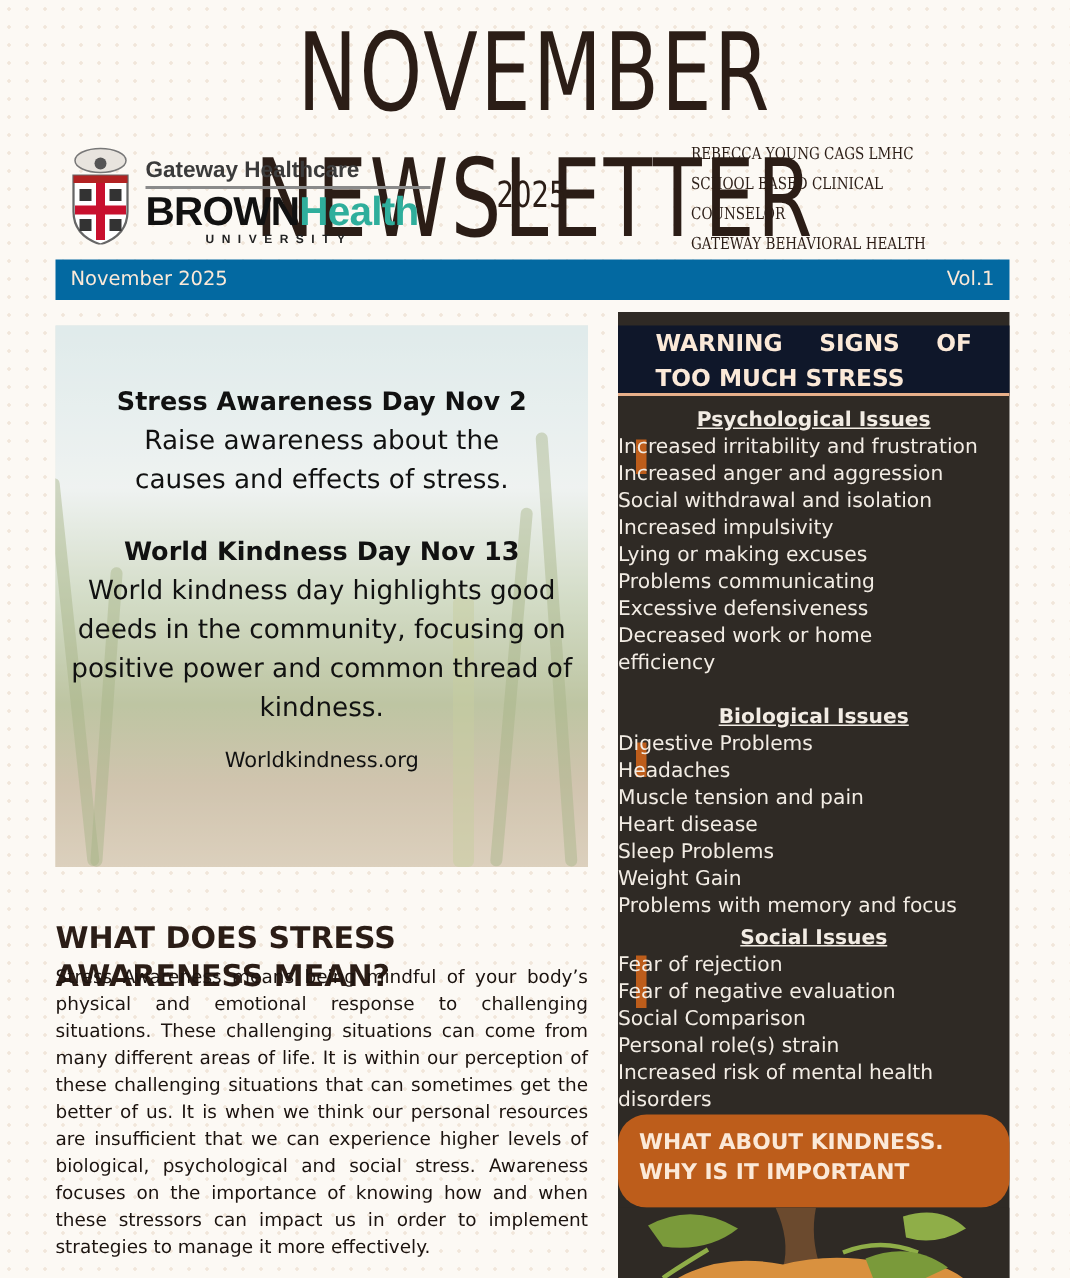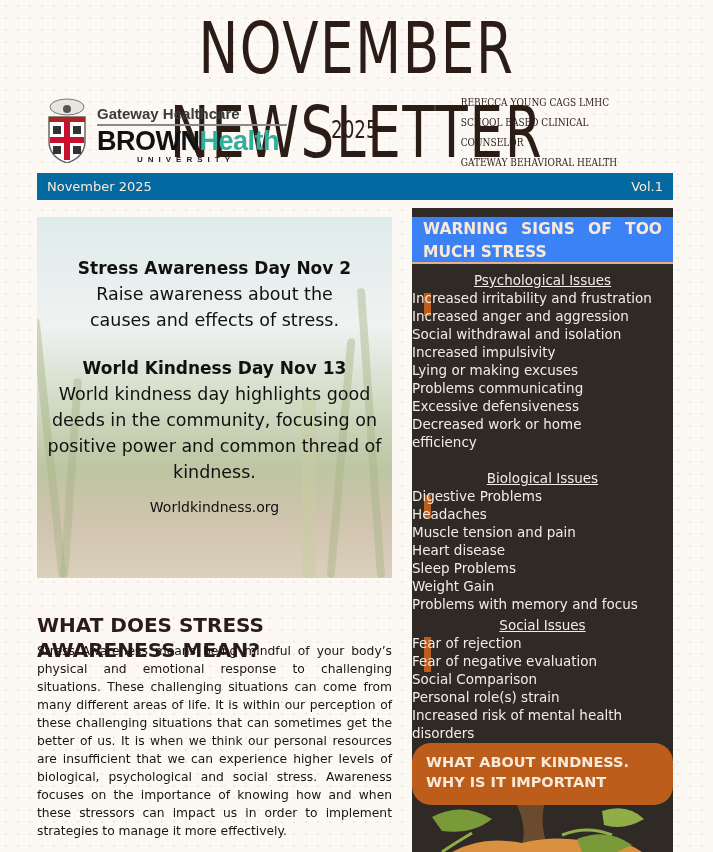--- a/index.html
+++ b/index.html
@@ -35,23 +35,23 @@
   .hero .overlay { position: absolute; inset: 0; background: rgba(255,255,255,0.35); }
   .stalk { position: absolute; bottom: 0; width: 8px; background: rgba(120,140,70,0.45); border-radius: 4px; }
   .hero-content { position: absolute; left: 0; top: 38px; width: 355px; text-align: center; color: #111; }
   .hero-h { font-weight: 700; font-size: 17px; line-height: 26px; }
   .hero-p { font-size: 17.5px; line-height: 26px; }
   .hero-gap { height: 22px; }
   .hero-link { font-size: 14px; line-height: 20px; margin-top: 12px; }
   .section-title { position: absolute; left: 37px; top: 593px; width: 355px; font-weight: 700; font-size: 20px; line-height: 25px; color: #2b1d16; margin-top: 20px; }
   .body-text { position: absolute; left: 37px; top: 642px; width: 355px; font-size: 12.3px; line-height: 18px; text-align: justify; color: #1c1410; }
   .sidebar { position: absolute; left: 412px; top: 208px; width: 261px; height: 644px; background: #2f2a25; }
-  .side-head { position: absolute; left: 0; top: 9px; width: 261px; height: 47px; background: #3b82f6; color: #fbe9d8; font-weight: 700; font-size: 15.5px; line-height: 23px; padding: 1px 11px; text-align: justify; text-align-last: left; border-bottom: 2px solid #e8b08a; }
+  .side-head { position: absolute; left: 0; top: 9px; width: 261px; height: 47px; background: #0f172a; color: #fbe9d8; font-weight: 700; font-size: 15.5px; line-height: 23px; padding: 1px 25px; text-align: justify; text-align-last: left; border-bottom: 2px solid #e8b08a; }
   .list { position: absolute; left: 0; width: 261px; color: #f2ece4; font-size: 13.5px; line-height: 18px; }
-  .list .cat { text-align: center; text-decoration: underline; }
+  .list .cat { text-align: center; text-decoration: underline; font-weight: bold; }
   .list .item { }
   .marker { position: absolute; left: 12px; width: 7px; background: #bd5d1b; }
   .kind-head { position: absolute; left: 0; top: 535px; width: 261px; height: 62px; background: #bd5d1b; color: #fbe9d8; font-weight: 700; font-size: 14.5px; line-height: 20px; padding: 9px 14px; border-radius: 19px; }
   .pumpkin { position: absolute; left: 0; top: 597px; width: 261px; height: 47px; overflow: hidden; }
 </style>
 </head>
 <body>
 
 <div class="title">NOVEMBER NEWSLETTER</div>
 

